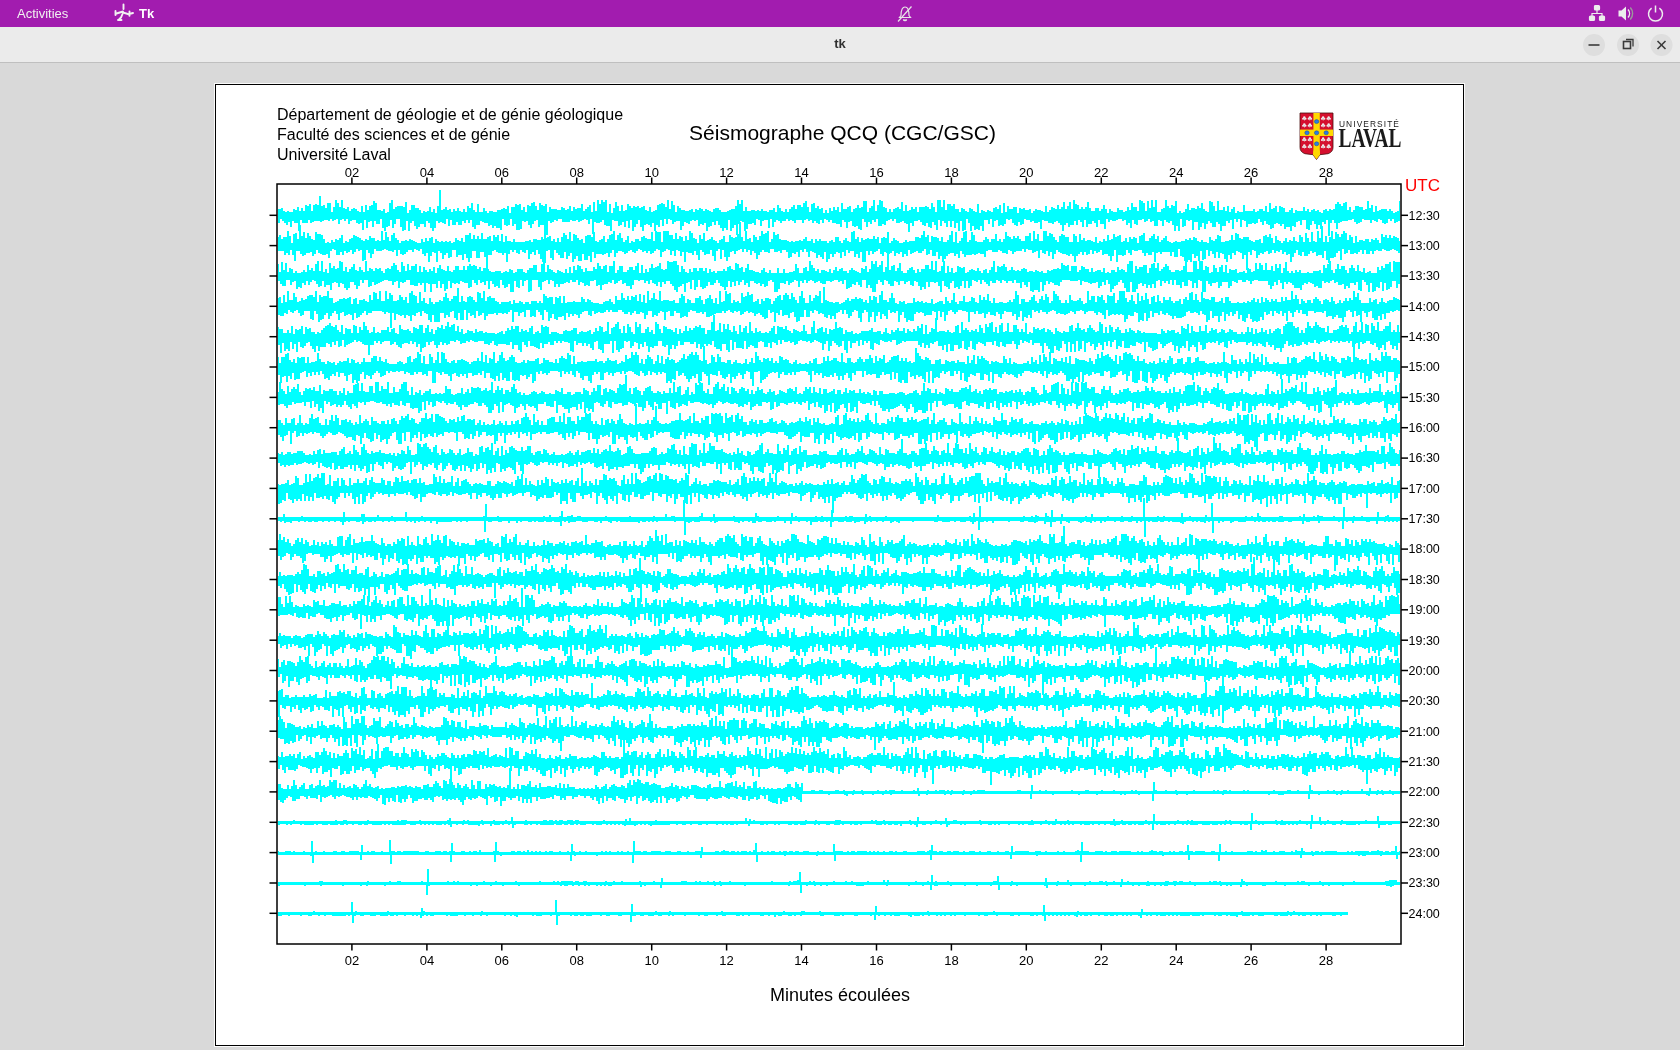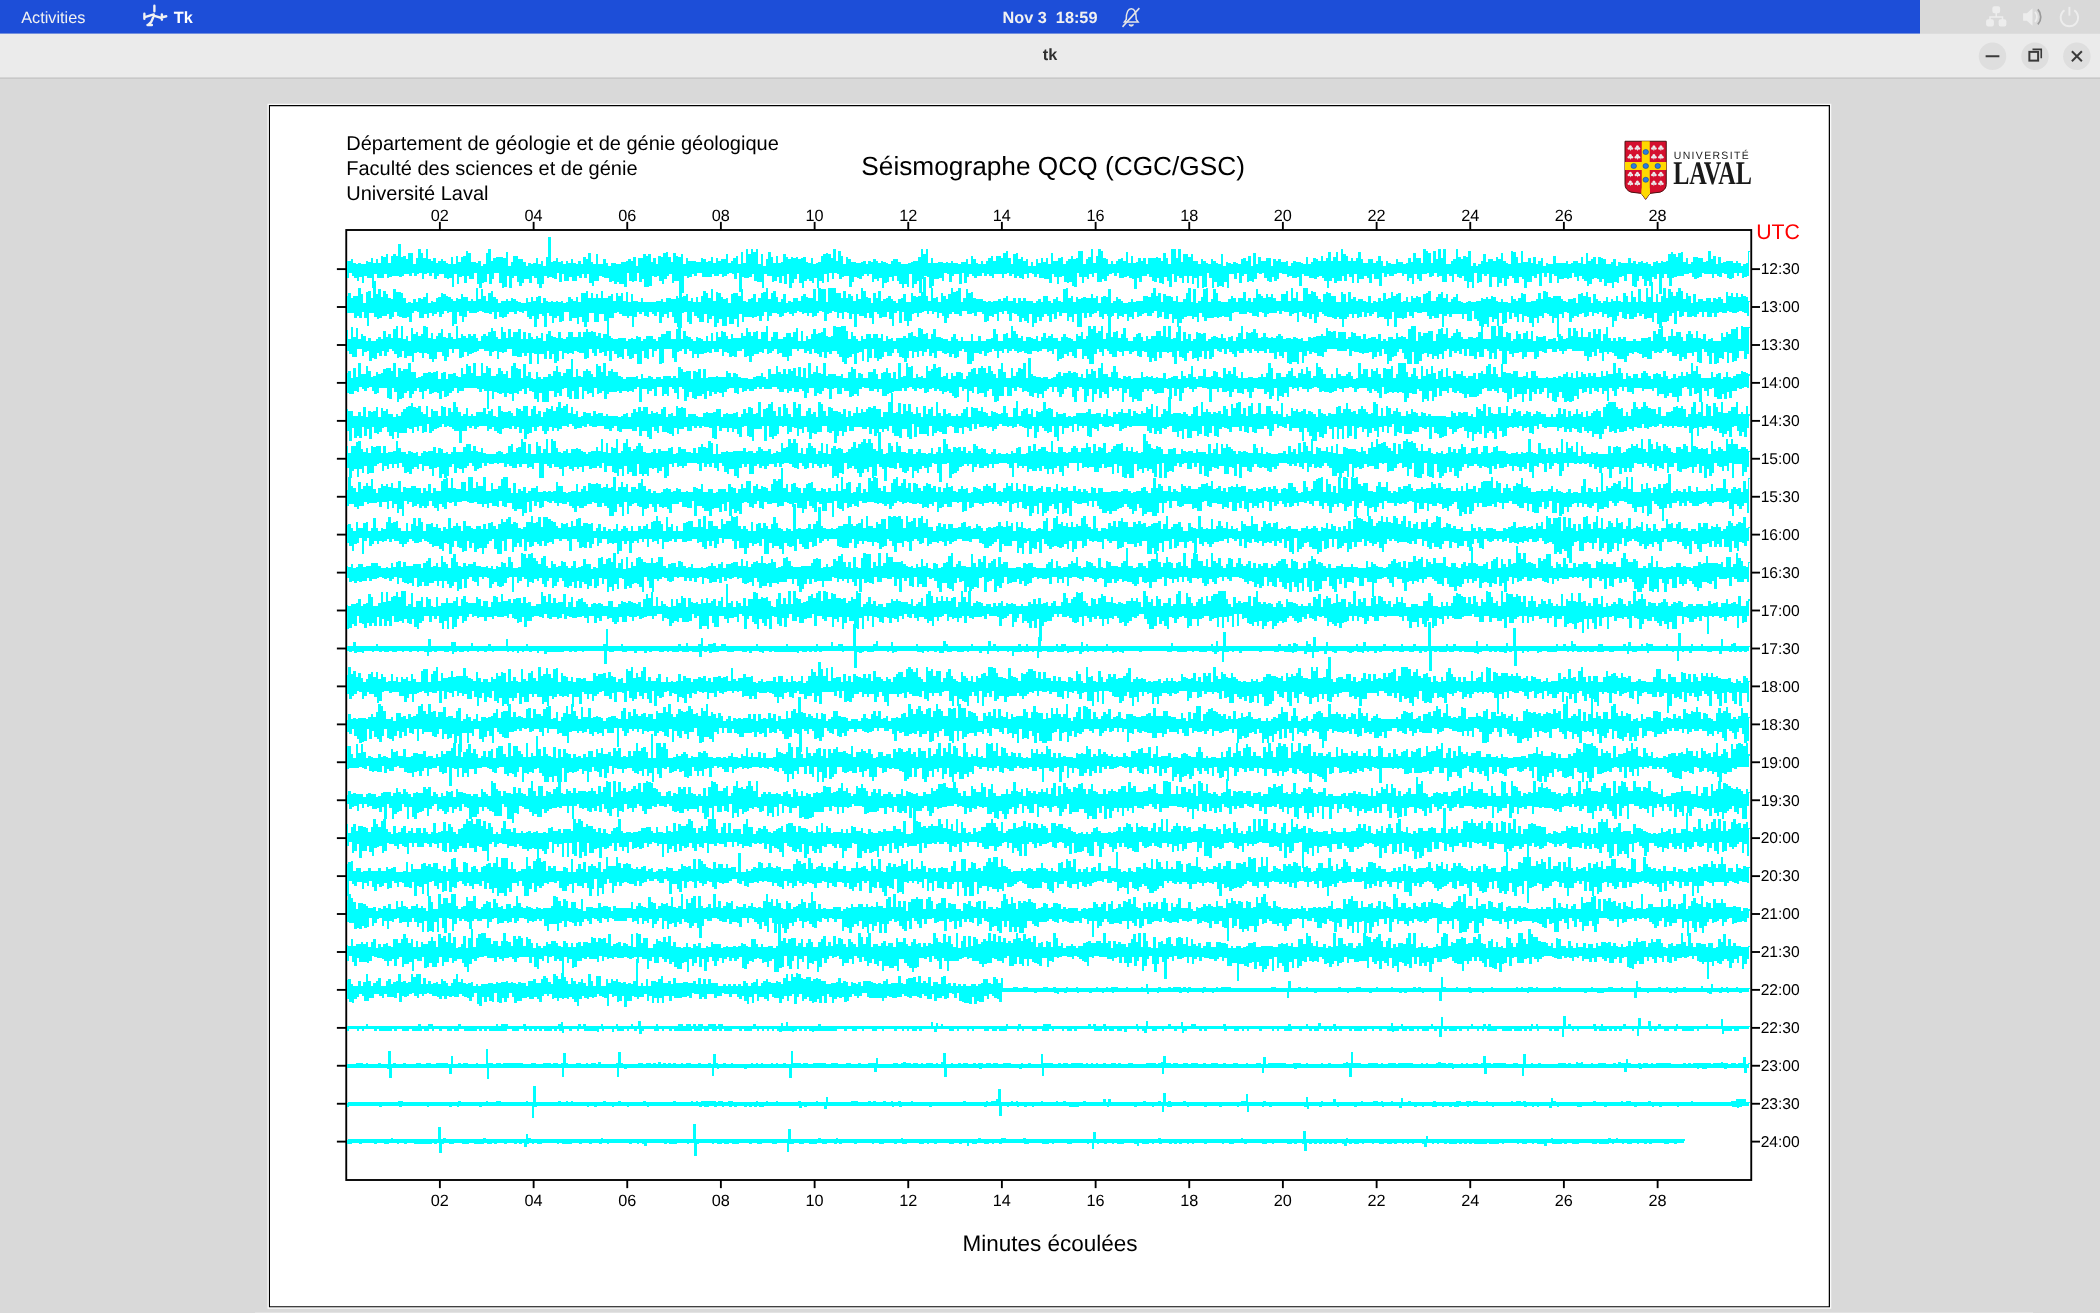--- a/index.html
+++ b/index.html
@@ -1,27 +1,26 @@
 <!DOCTYPE html>
 <html><head><meta charset="utf-8"><style>
 html,body{margin:0;padding:0;width:1680px;height:1050px;overflow:hidden;
 font-family:"Liberation Sans",sans-serif;background:#d9d9d9;}
-#topbar{position:absolute;left:0;top:0;width:1536px;height:27px;background:#1d4ed8;}
+#topbar{position:absolute;left:0;top:0;width:1680px;height:27px;background:#a21caf;}
 #topbar .act{position:absolute;left:17px;top:6px;font-size:13px;color:#f1f1f1;}
 #topbar .tkname{position:absolute;left:139px;top:6px;font-size:13px;font-weight:700;color:#fff;}
 #topbar .clock{position:absolute;left:0;top:6px;width:1680px;text-align:center;font-size:13px;font-weight:600;color:#f1f1f1;}
 #titlebar{position:absolute;left:0;top:27px;width:1680px;height:36px;background:#ebebeb;border-bottom:1px solid #bfbfbf;box-sizing:border-box;}
 #titlebar .t{position:absolute;left:0;top:9px;width:1680px;text-align:center;font-size:13px;font-weight:700;color:#2f2f2f;}
 #canvasw{position:absolute;left:215px;top:84px;width:1247px;height:960px;background:#fff;border:1px solid #000;outline:1px solid #fafafa;}
 svg{position:absolute;left:0;top:0;}
 </style></head><body>
 <div id="topbar">
  <span class="act">Activities</span>
  <span class="tkname">Tk</span>
- <span class="clock">Nov&nbsp;3&nbsp; 18:59</span>
 </div>
 <div id="titlebar">
     <div class="t">tk</div>
   </div>
 <div id="canvasw"></div>
 <svg width="1680" height="1050" viewBox="0 0 1680 1050">
  <defs>
   <g id="fl" fill="#ececec">
         <circle cx="0" cy="-1.1" r="1.2"></circle>
         <circle cx="-1.25" cy="0.3" r="1.0"></circle>

